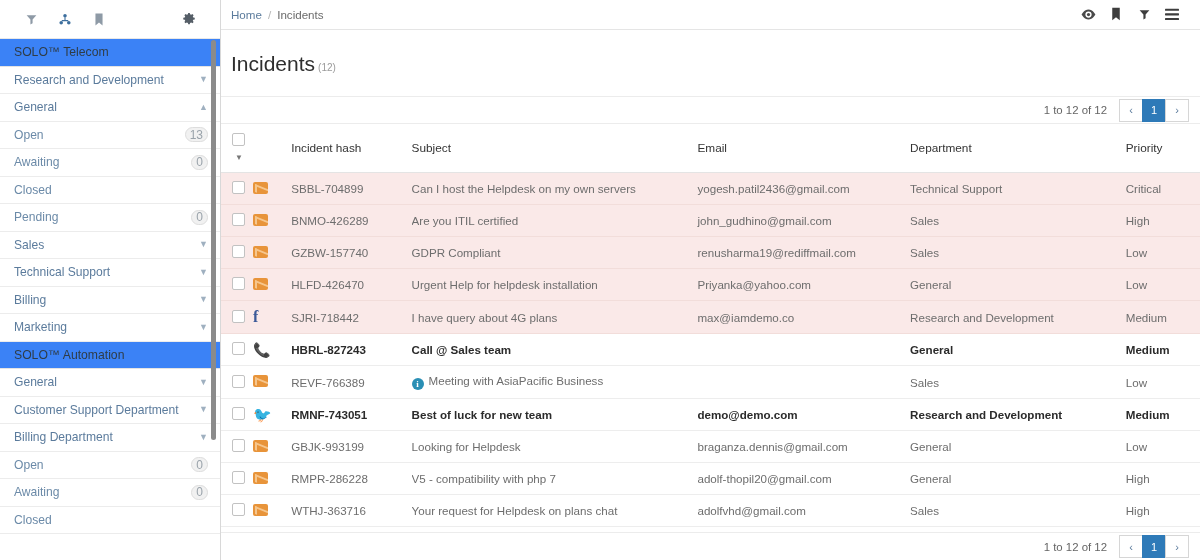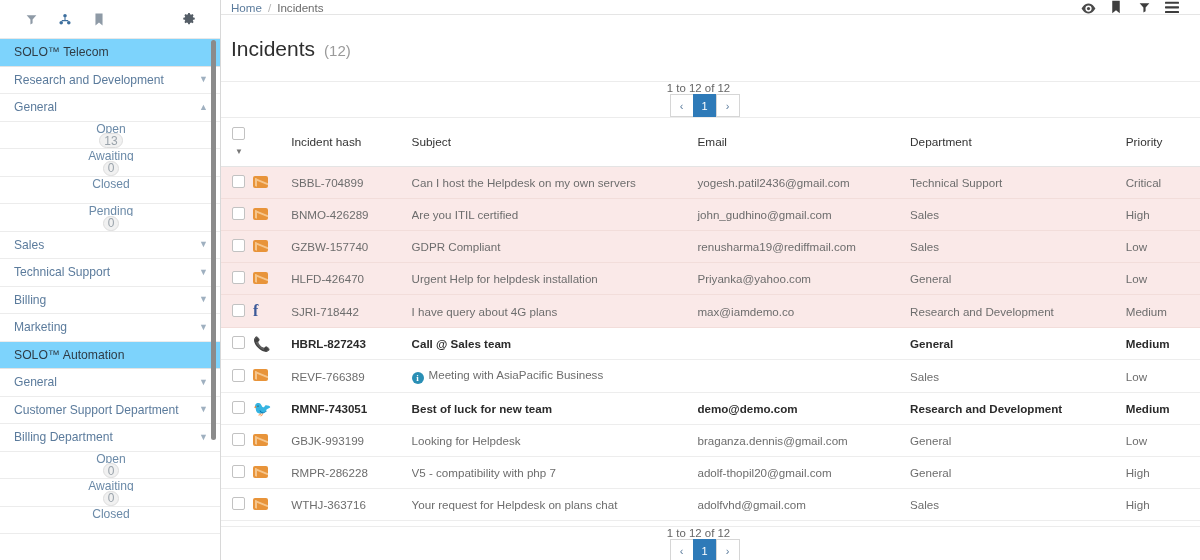--- a/index.html
+++ b/index.html
@@ -28,37 +28,37 @@
     background: #fff;
   }
   .sb-toolbar .ic { width: 34px; display: flex; align-items: center; justify-content: center; cursor: pointer; }
   .sb-toolbar .spacer { flex: 1; }
   .sb-scroll { height: 521px; overflow: hidden; position: relative; }
 
   .sb-group {
     height: 27.5px;
     display: flex; align-items: center;
     padding: 0 14px;
-    background: #7dd3fc;
+    background: #3b82f6;
     color: #2f3c46;
     font-size: 12.2px;
     border-bottom: 1px solid #e3e3e3;
   }
   .sb-item {
     height: 27.5px;
     display: flex; align-items: center;
     padding: 0 12px 0 14px;
     color: #5b7b9c;
     font-size: 12.1px;
     border-bottom: 1px solid #ececec;
     cursor: pointer;
     background: #fff;
   }
   .sb-item .lbl { flex: 1; white-space: nowrap; overflow: hidden; }
-  .sb-item.sub { color: #6b8aa8; flex-direction: column; }
+  .sb-item.sub { color: #6b8aa8; }
   .chev { color: #9fb0c0; font-size: 9px; line-height: 1; }
   .badge {
     min-width: 16px; height: 15px;
     border-radius: 9px;
     background: #f1f1f1;
     border: 1px solid #dddddd;
     color: #9aa3ab;
     font-size: 12px;
     display: flex; align-items: center; justify-content: center;
     padding: 0 4px;
@@ -66,40 +66,39 @@
   .sb-track {
     position: absolute; top: 40px; right: 4px;
     width: 5px; height: 400px;
     background: #8b8b8b; border-radius: 3px;
   }
 
   
   .main { flex: 1; height: 560px; display: flex; flex-direction: column; background: #fff; overflow: hidden; }
   .topbar {
     height: 39px;
-    display: flex; align-items: flex-end;
+    display: flex; align-items: center;
     padding: 0 14px 0 10px;
     border-bottom: 1px solid #e5e5e5;
   }
   .crumb { font-size: 11.6px; color: #5b7b9c; cursor: pointer; }
   .crumb.cur { color: #6b6b6b; cursor: default; }
   .crumb-sep { font-size: 11.6px; color: #b6b6b6; margin: 0 6px; }
   .topbar .spacer { flex: 1; }
   .topbar .ic { width: 28px; display: flex; align-items: center; justify-content: center; cursor: pointer; }
 
   .title-wrap { padding: 22px 0 20px 10px; }
   .title { font-size: 21px; color: #2e2e2e; font-weight: 400; display: inline-block; }
-  .title-count { font-size: 15px; color: #9a9a9a; margin-left: 9px; }
+  .title-count { font-size: 10px; color: #9a9a9a; margin-left: 3px; }
 
   .pagerow {
     height: 36px;
     display: flex; align-items: center; justify-content: flex-end;
     padding-right: 11px;
     border-top: 1px solid #ececec;
-    flex-direction: column;
   }
   .pageinfo { font-size: 11.4px; color: #666; margin-right: 13px; }
   .pager { display: flex; }
   .pg {
     width: 24px; height: 23px;
     border: 1px solid #d6d6d6;
     background: #fff; color: #5b7b9c;
     font-size: 11px;
     display: flex; align-items: center; justify-content: center;
     margin-left: -1px; cursor: pointer;

